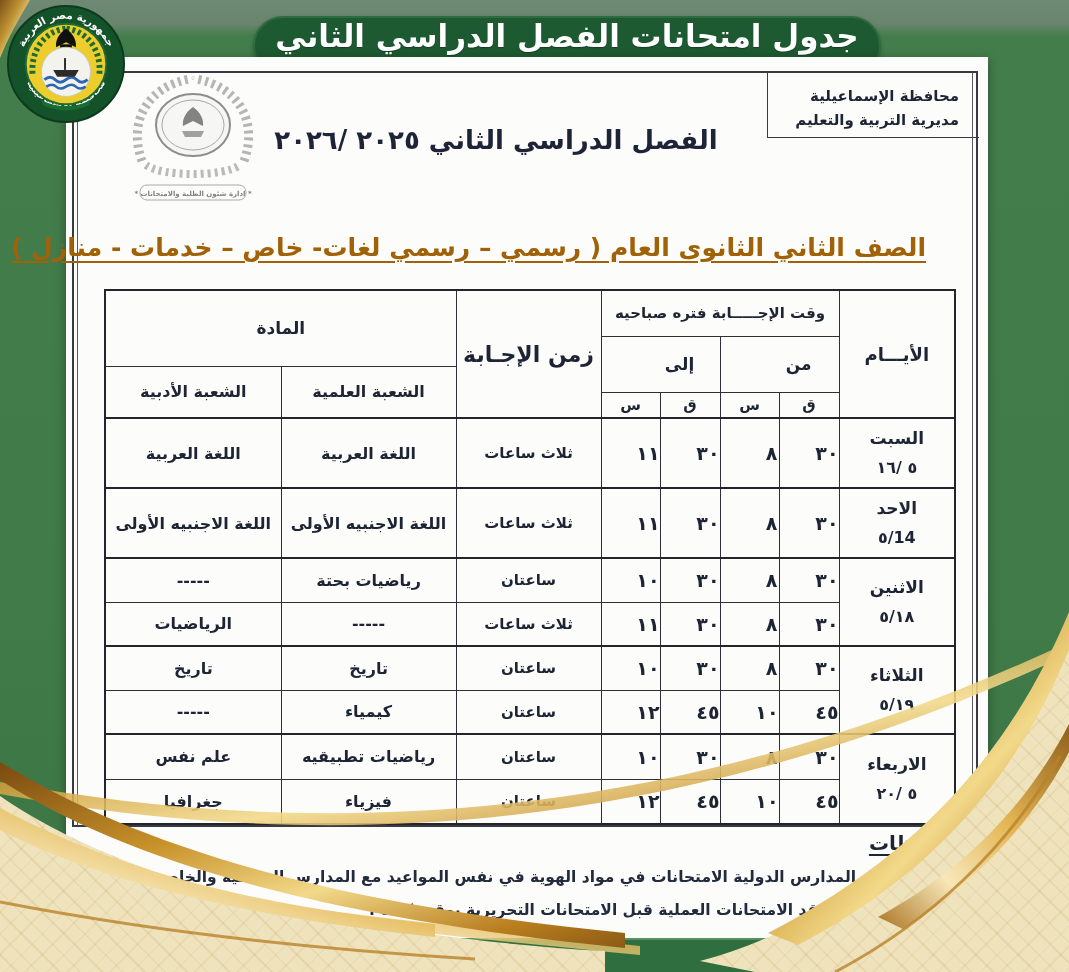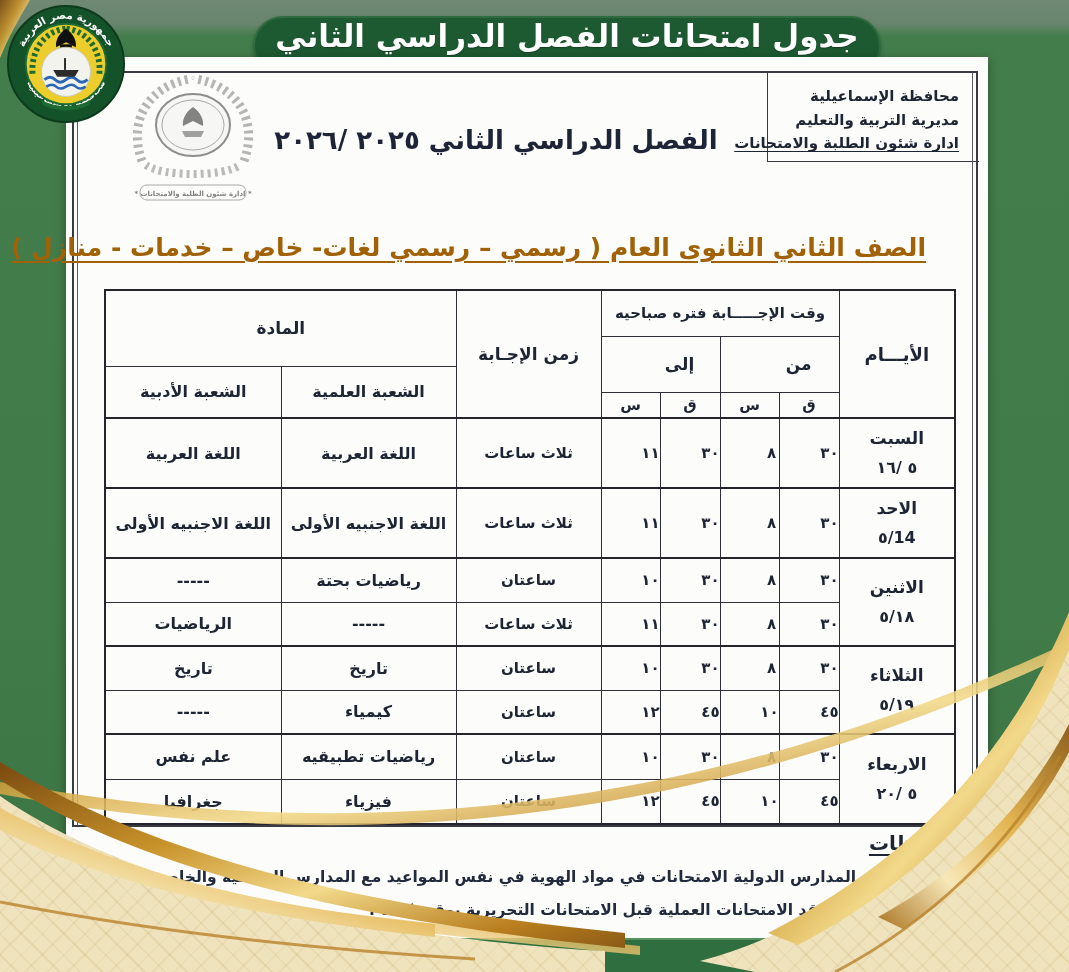--- a/index.html
+++ b/index.html
@@ -74,26 +74,26 @@
   .schedule .hr4 { height:26px; }
   .schedule .br-tall { height:70px; }
   .schedule .br { height:44px; }
   .schedule .br2 { height:45px; }
   .schedule tbody tr.gstart td, .schedule tbody tr.gstart th { border-top:2.4px solid #24242c; }
   .schedule thead tr:first-child th { border-top:none; }
   th.days-h { font-size:18px;border-radius:30px; }
   th.time-h { font-size:15px; }
   th.fromto-h { font-size:17px;padding-left:38px; }
   th.sq-h { font-size:15px; height:26px; }
-  th.dur-h { font-size:17px; }
+  th.dur-h { font-size:22px; }
   th.subj-h { font-size:17px; }
   th.branch-h { font-size:16px; }
   td.day-c { font-size:17px; line-height:1.7; }
   td.day-c .date { font-size:16px; display:inline-block; direction:ltr; }
-  td.num-c { font-size:15px;padding-left:44px; }
+  td.num-c { font-size:19px;padding-left:44px; }
   td.dur-c { font-size:15px; }
   td.subj-c { font-size:16px; }
 
   
   .notes-heading {
     position:absolute; right:30px; top:774px; font-size:20px; font-weight:bold;
     text-decoration:underline; text-underline-offset:4px; color:#1d2433;
   }
   .notes {
     position:absolute; right:28px; top:804px; width:838px; text-align:right;
@@ -121,21 +121,20 @@
   <div class="banner">
     <div class="banner-title">جدول امتحانات الفصل الدراسي الثاني</div>
   </div>
 
   <div class="sheet">
     <div class="frame"></div>
 
     <div class="org-box">
       <div class="org-line">محافظة الإسماعيلية</div>
       <div class="org-line">مديرية التربية والتعليم</div>
-      <div class="org-line last">ادارة شئون الطلبة والامتحانات</div>
     </div>
 
     <svg class="ministry-seal" viewBox="0 0 150 146">
       <path d="M24,100 C10,62 28,26 72,18" fill="none" stroke="#8e8e8e" stroke-width="9" stroke-dasharray="3 4" opacity=".75"></path>
       <path d="M126,100 C140,62 122,26 78,18" fill="none" stroke="#8e8e8e" stroke-width="9" stroke-dasharray="3 4" opacity=".75"></path>
       <path d="M28,104 C44,116 106,116 122,104" fill="none" stroke="#8e8e8e" stroke-width="8" stroke-dasharray="3 4" opacity=".7"></path>
       <ellipse cx="75" cy="64" rx="37" ry="31" fill="#f6f6f3" stroke="#7a7a7a" stroke-width="2"></ellipse>
       <ellipse cx="75" cy="64" rx="31" ry="25" fill="none" stroke="#9a9a9a" stroke-width="1"></ellipse>
       <path d="M75,46 c-7,5 -11,12 -10,19 l10,-5 10,5 c1,-7 -3,-14 -10,-19 z" fill="#6e6e6e"></path>
       <path d="M64,70 h22 l-3,6 h-16 z" fill="#777" opacity=".8"></path>

